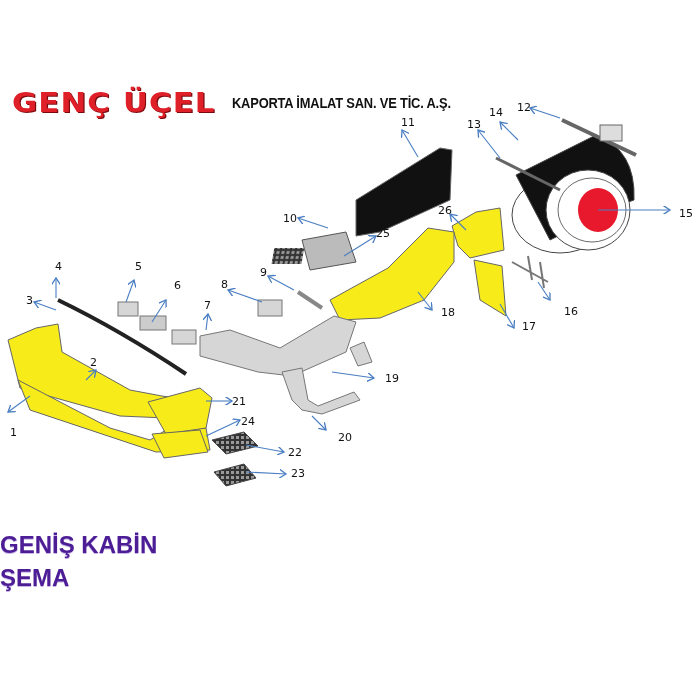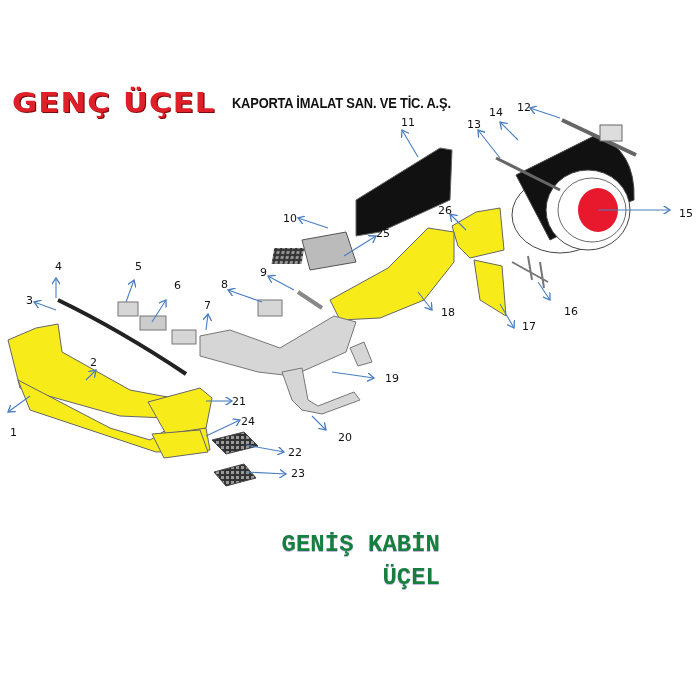--- a/index.html
+++ b/index.html
@@ -1,19 +1,19 @@
 <!DOCTYPE html>
 <html><head>
 <meta charset="utf-8">
 <style>
   html, body { margin:0; padding:0; background:#ffffff; }
   body { width:700px; height:700px; position:relative; overflow:hidden; font-family:"Liberation Sans", sans-serif; }
   .brand { position:absolute; left:12px; top:88px; font-family:"DejaVu Sans", sans-serif; font-weight:bold; font-size:26px; color:#e02028; letter-spacing:1px; text-shadow:1px 1px 0 #7a0a0e; transform:scaleX(1.18); transform-origin:left center; white-space:nowrap; }
   .company { position:absolute; left:232px; top:95px; font-family:"Liberation Sans", sans-serif; font-weight:bold; font-size:14px; color:#111; transform:scaleX(0.92); transform-origin:left center; white-space:nowrap; letter-spacing:-0.2px; }
-  .title { position:absolute; left:0; width:440px; text-align:right; font-family:Liberation Mono, monospace; font-weight:bold; color:#15803d; font-size:24px; line-height:30px; text-shadow:0 1px 0 #c9b6e6; }
+  .title { position:absolute; left:0; width:440px; text-align:left; font-family:Liberation Sans, sans-serif; font-weight:bold; color:#4c1d95; font-size:24px; line-height:30px; text-shadow:0 1px 0 #c9b6e6; }
   .title1 { top:530px; }
   .title2 { top:563px; }
   svg#diagram { position:absolute; left:0; top:0; }
   .lbl { font-family:"DejaVu Sans", sans-serif; font-size:11px; fill:#111; }
 </style>
 </head>
 <body>
 
 <div class="brand">GENÇ ÜÇEL</div>
 <div class="company">KAPORTA İMALAT SAN. VE TİC. A.Ş.</div>
@@ -173,13 +173,13 @@
     <text class="lbl" x="232" y="405">21</text>
     <text class="lbl" x="288" y="456">22</text>
     <text class="lbl" x="291" y="477">23</text>
     <text class="lbl" x="241" y="425">24</text>
     <text class="lbl" x="376" y="237">25</text>
     <text class="lbl" x="438" y="214">26</text>
   </g>
 </svg>
 
 <div class="title title1">GENİŞ KABİN</div>
-<div class="title title2">ÜÇEL</div>
+<div class="title title2">ŞEMA</div>
 
 </body></html>

